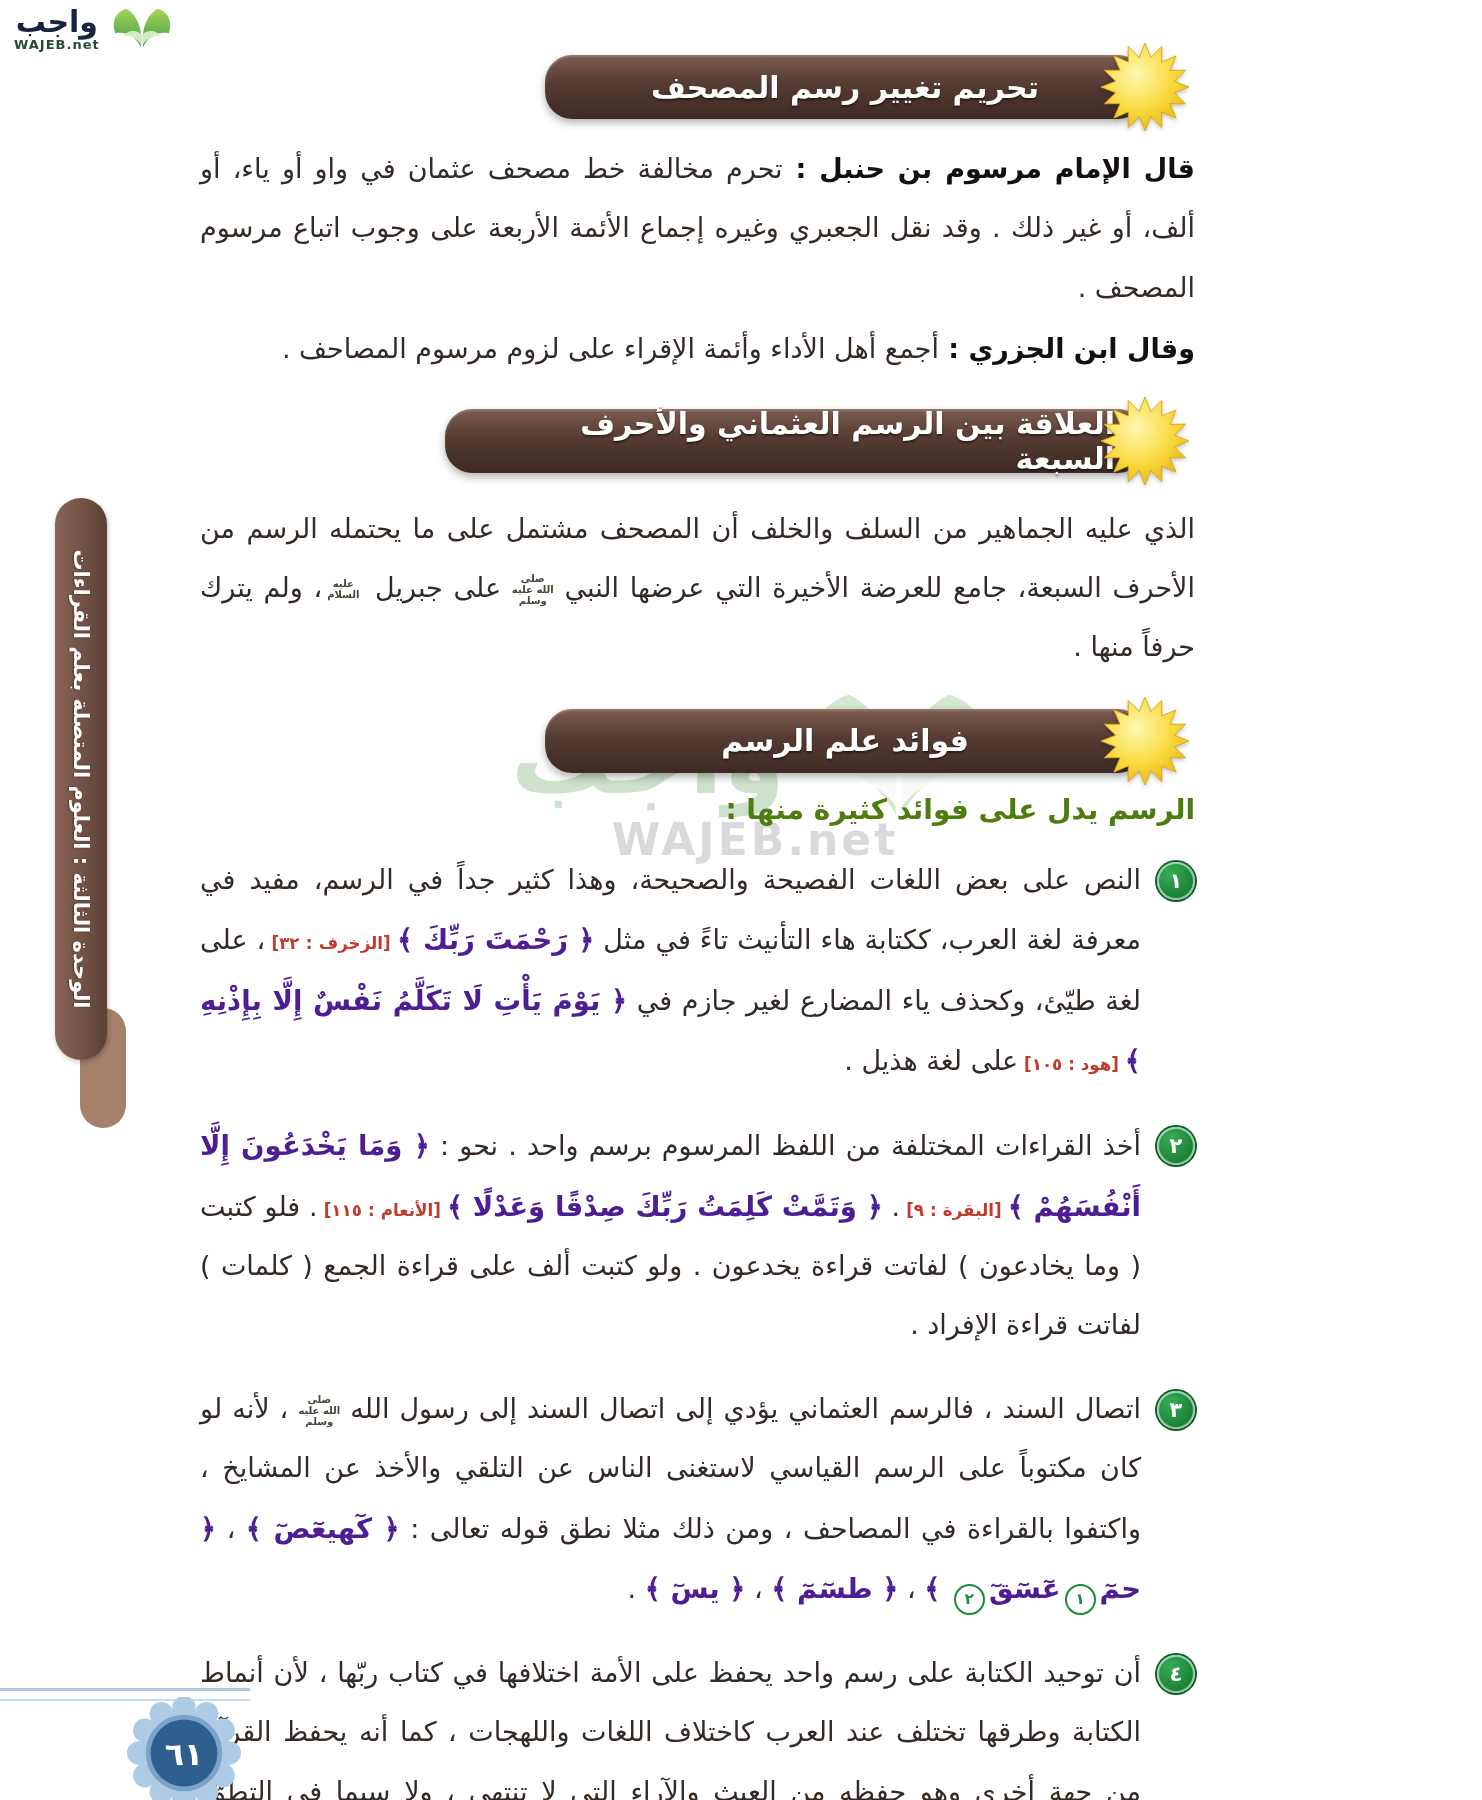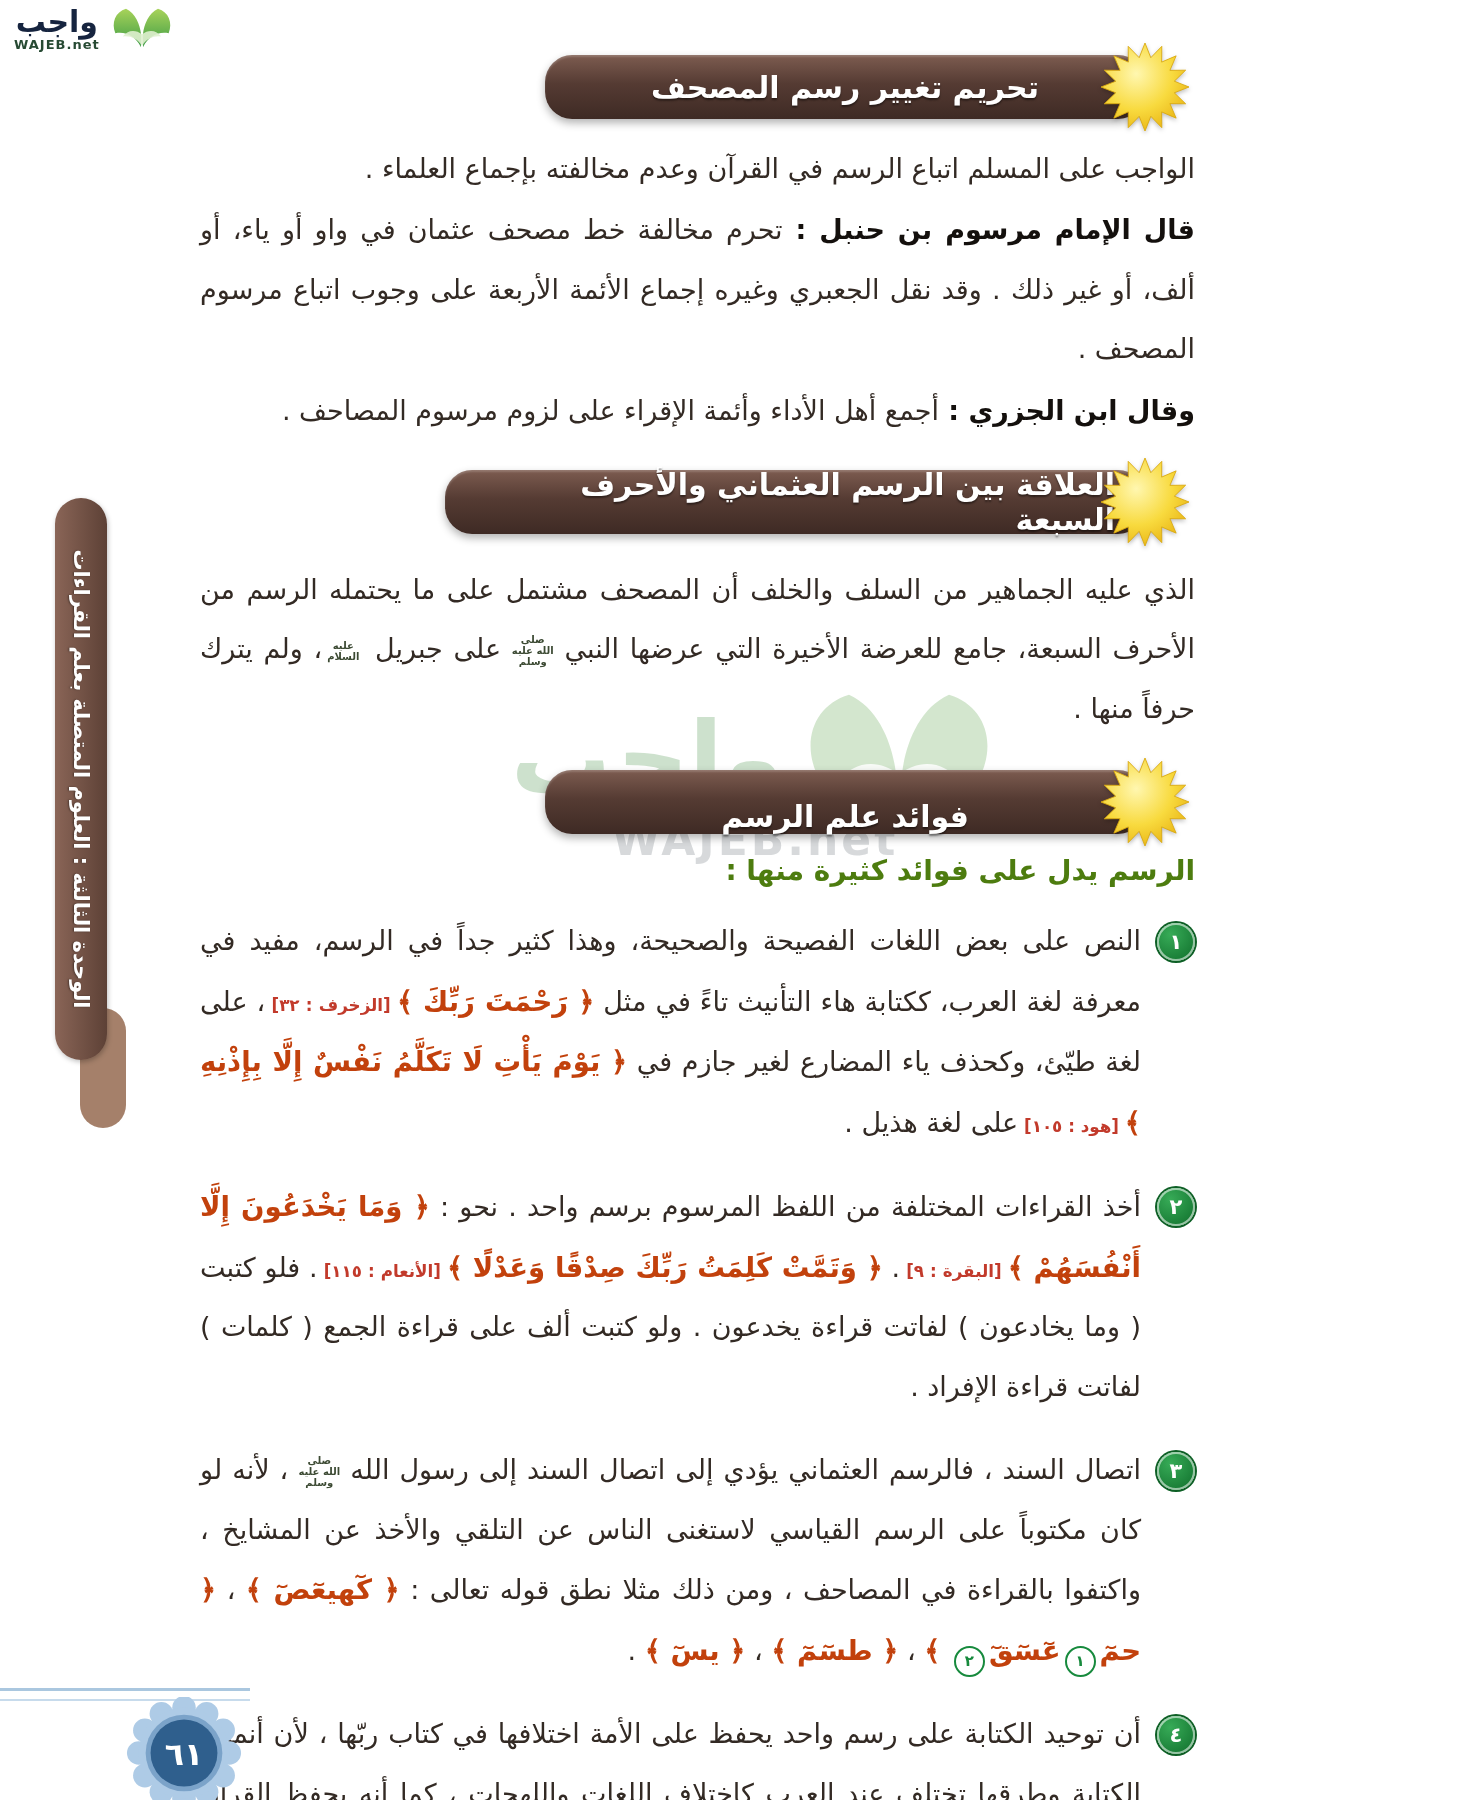--- a/index.html
+++ b/index.html
@@ -37,31 +37,31 @@
   
   .content{position:absolute;top:0;left:200px;right:287px;z-index:2;color:#332a24;}
 
   
   .banner{position:relative;height:64px;border-radius:27px;margin-left:auto;margin-right:50px;
           background:linear-gradient(180deg,#7d5c50 0%,#553b33 45%,#3e2a24 100%);
           box-shadow:0 4px 8px rgba(0,0,0,.30), inset 0 2px 2px rgba(255,255,255,.18);
           display:flex;align-items:center;justify-content:center;}
   .banner .banner-title{color:#ffffff;font-size:30px;font-weight:700;text-shadow:0 2px 2px rgba(0,0,0,.45);padding:0 30px;}
   .w600{width:600px;} .w700{width:700px;justify-content:flex-end;}
-  .mt55{margin-top:55px;} .mt30{margin-top:30px;} .mt32{margin-top:32px;align-items:flex-end;}
+  .mt55{margin-top:55px;} .mt30{margin-top:30px;} .mt32{margin-top:32px;}
   .burst{position:absolute;right:-44px;top:50%;transform:translateY(-50%);width:88px;height:88px;z-index:2;}
   .burst svg{width:100%;height:100%;filter:drop-shadow(0 2px 2px rgba(0,0,0,.25));}
 
   
   .sec{margin-top:20px;}
   .para{font-size:27px;line-height:2.2;text-align:justify;margin:0;}
   .para + .para{margin-top:2px;}
   .mt26{margin-top:26px;}
   .bold{font-weight:700;color:#14100d;}
-  .quran{color:#c2410c;font-weight:700;font-size:1.02em;}
+  .quran{color:#4c1d95;font-weight:700;font-size:1.02em;}
   .ref{color:#c23a2b;font-size:0.62em;font-weight:700;}
   .hon{display:inline-block;width:42px;font-size:10px;line-height:1.1;color:#3c4a33;text-align:center;
        vertical-align:middle;font-weight:700;}
   .qnum{display:inline-flex;align-items:center;justify-content:center;width:27px;height:27px;
         border:2px solid #178a3d;border-radius:50%;color:#178a3d;font-size:15px;font-weight:700;
         vertical-align:-6px;margin:0 4px;}
 
   .intro{color:#4d7c0f;font-weight:700;font-size:28px;margin:20px 0 6px;}
 
   
@@ -149,21 +149,20 @@
   <main class="content" lang="ar">
 
     <div class="banner w600 mt55">
       <span class="burst"><svg viewBox="0 0 100 100">
             <polygon points="100.0,50.0 83.3,56.6 96.2,69.1 78.3,68.9 85.4,85.4 68.9,78.3 69.1,96.2 56.6,83.3 50.0,100.0 43.4,83.3 30.9,96.2 31.1,78.3 14.6,85.4 21.7,68.9 3.8,69.1 16.7,56.6 0.0,50.0 16.7,43.4 3.8,30.9 21.7,31.1 14.6,14.6 31.1,21.7 30.9,3.8 43.4,16.7 50.0,0.0 56.6,16.7 69.1,3.8 68.9,21.7 85.4,14.6 78.3,31.1 96.2,30.9 83.3,43.4" fill="url(#gburst)" stroke="#d9a90f" stroke-width="1"></polygon>
           </svg></span>
       <span class="banner-title">تحريم تغيير رسم المصحف</span>
     </div>
 
     <div class="sec">
-      <p class="para"><span class="txt">الواجب على المسلم اتباع الرسم في القرآن وعدم مخالفته بإجماع العلماء .</span></p>
       <p class="para"><span class="bold">قال الإمام مرسوم بن حنبل : </span><span class="txt">تحرم مخالفة خط مصحف عثمان في واو أو ياء، أو ألف، أو غير ذلك . وقد نقل الجعبري وغيره إجماع الأئمة الأربعة على وجوب اتباع مرسوم المصحف .</span></p>
       <p class="para"><span class="bold">وقال ابن الجزري : </span><span class="txt">أجمع أهل الأداء وأئمة الإقراء على لزوم مرسوم المصاحف .</span></p>
     </div>
 
     <div class="banner w700 mt30">
       <span class="burst"><svg viewBox="0 0 100 100">
             <polygon points="100.0,50.0 83.3,56.6 96.2,69.1 78.3,68.9 85.4,85.4 68.9,78.3 69.1,96.2 56.6,83.3 50.0,100.0 43.4,83.3 30.9,96.2 31.1,78.3 14.6,85.4 21.7,68.9 3.8,69.1 16.7,56.6 0.0,50.0 16.7,43.4 3.8,30.9 21.7,31.1 14.6,14.6 31.1,21.7 30.9,3.8 43.4,16.7 50.0,0.0 56.6,16.7 69.1,3.8 68.9,21.7 85.4,14.6 78.3,31.1 96.2,30.9 83.3,43.4" fill="url(#gburst)" stroke="#d9a90f" stroke-width="1"></polygon>
           </svg></span>
       <span class="banner-title">العلاقة بين الرسم العثماني والأحرف السبعة</span>
     </div>

